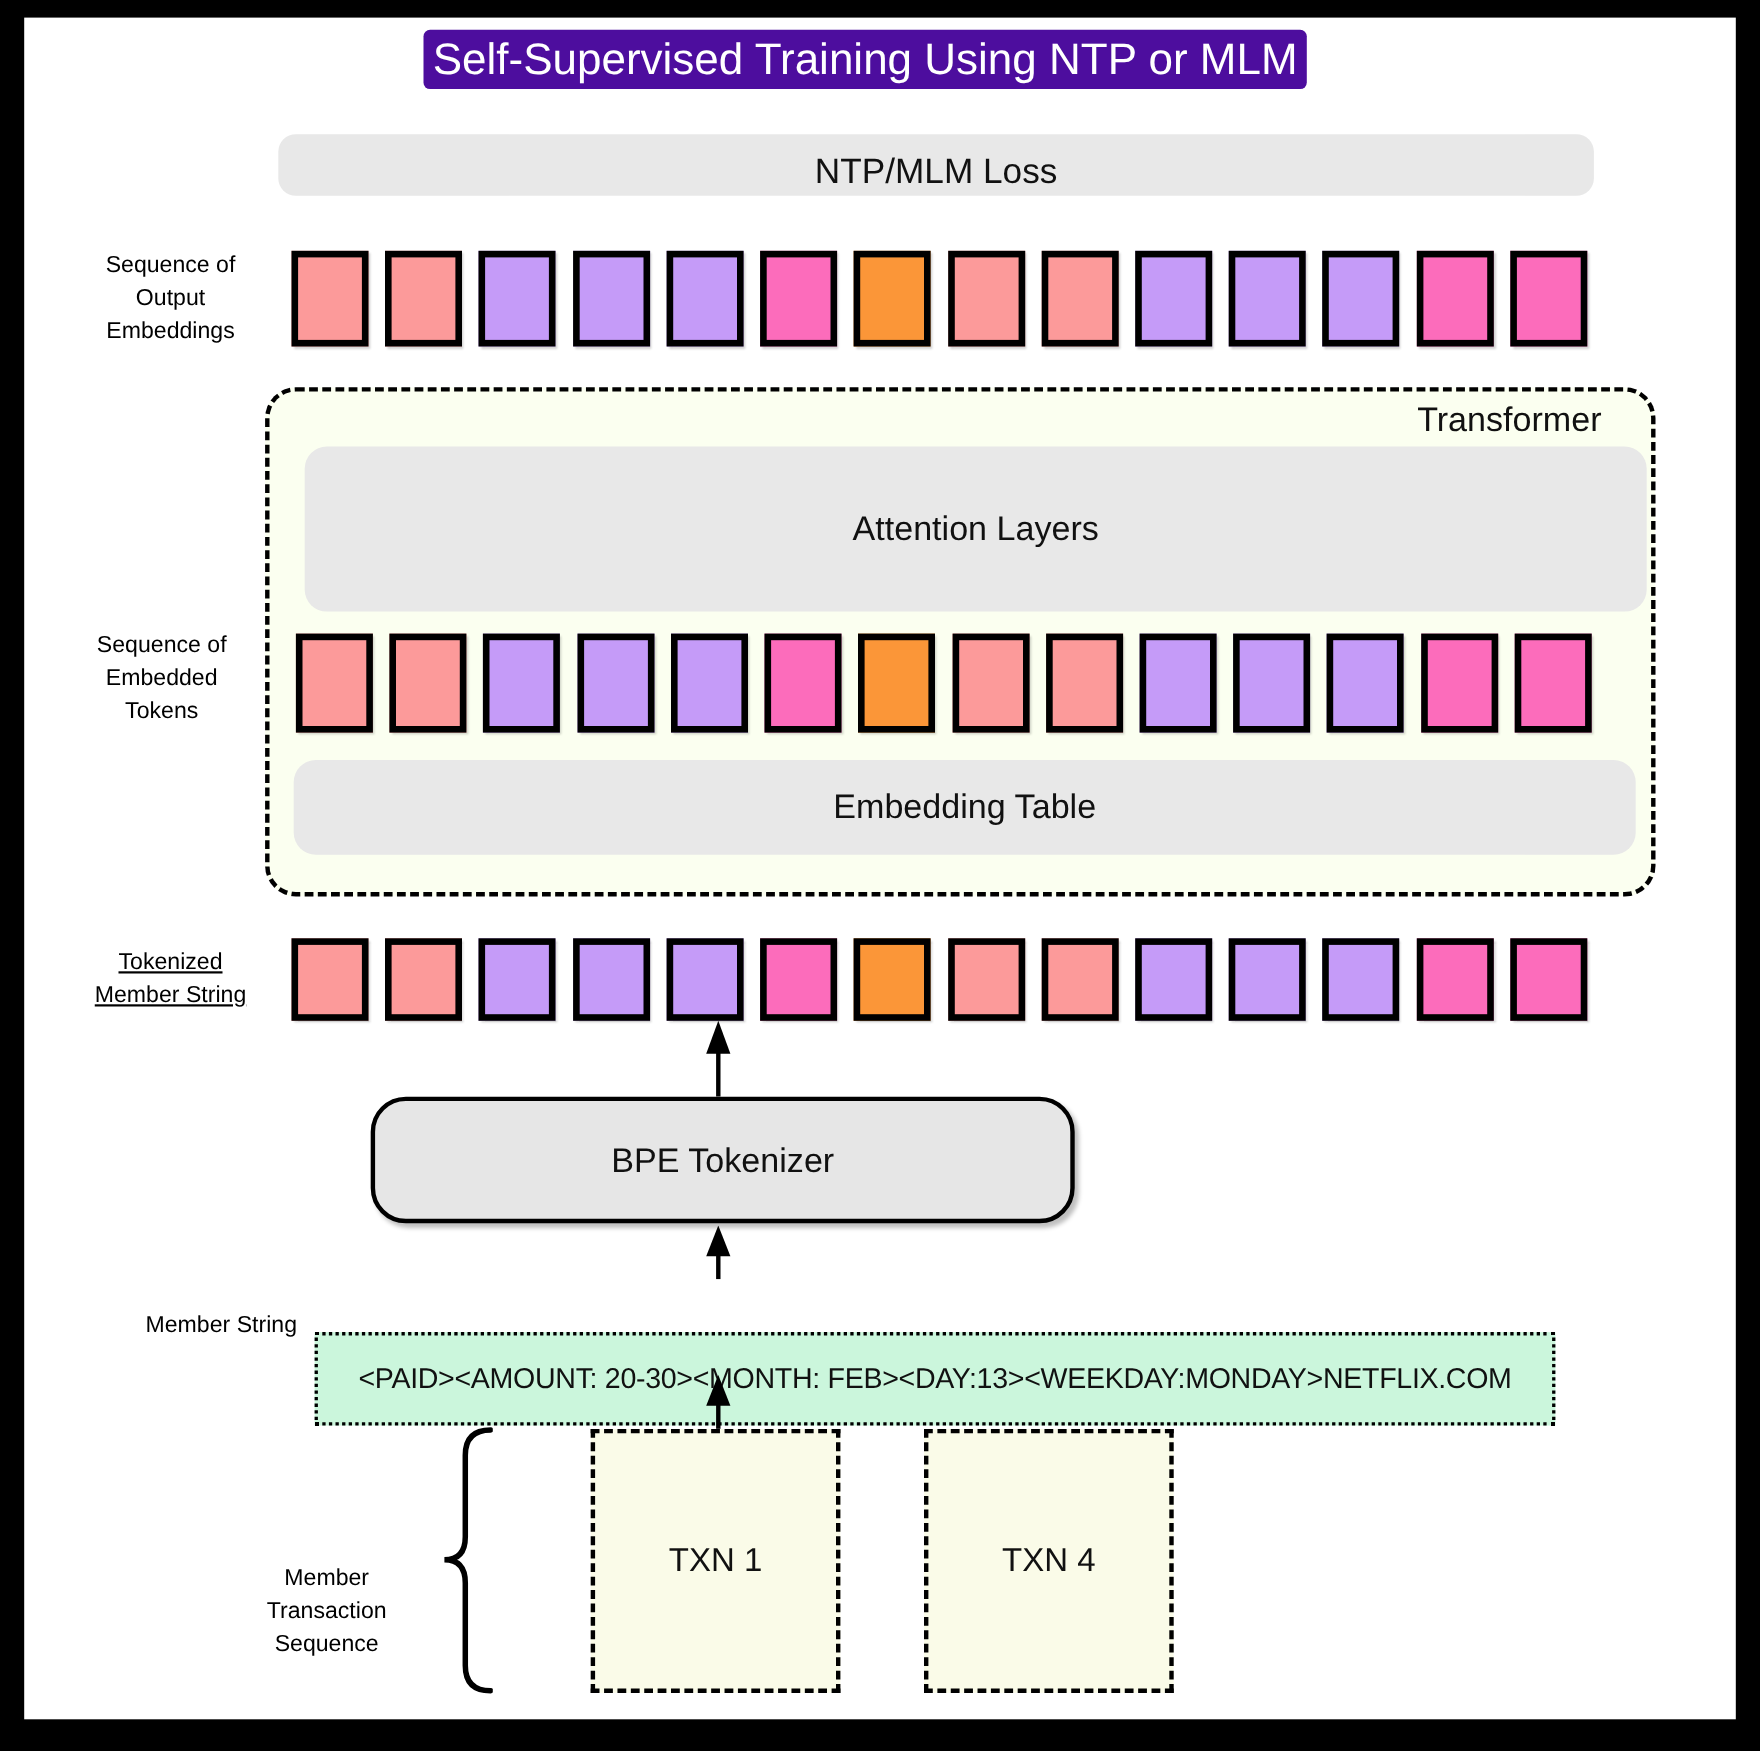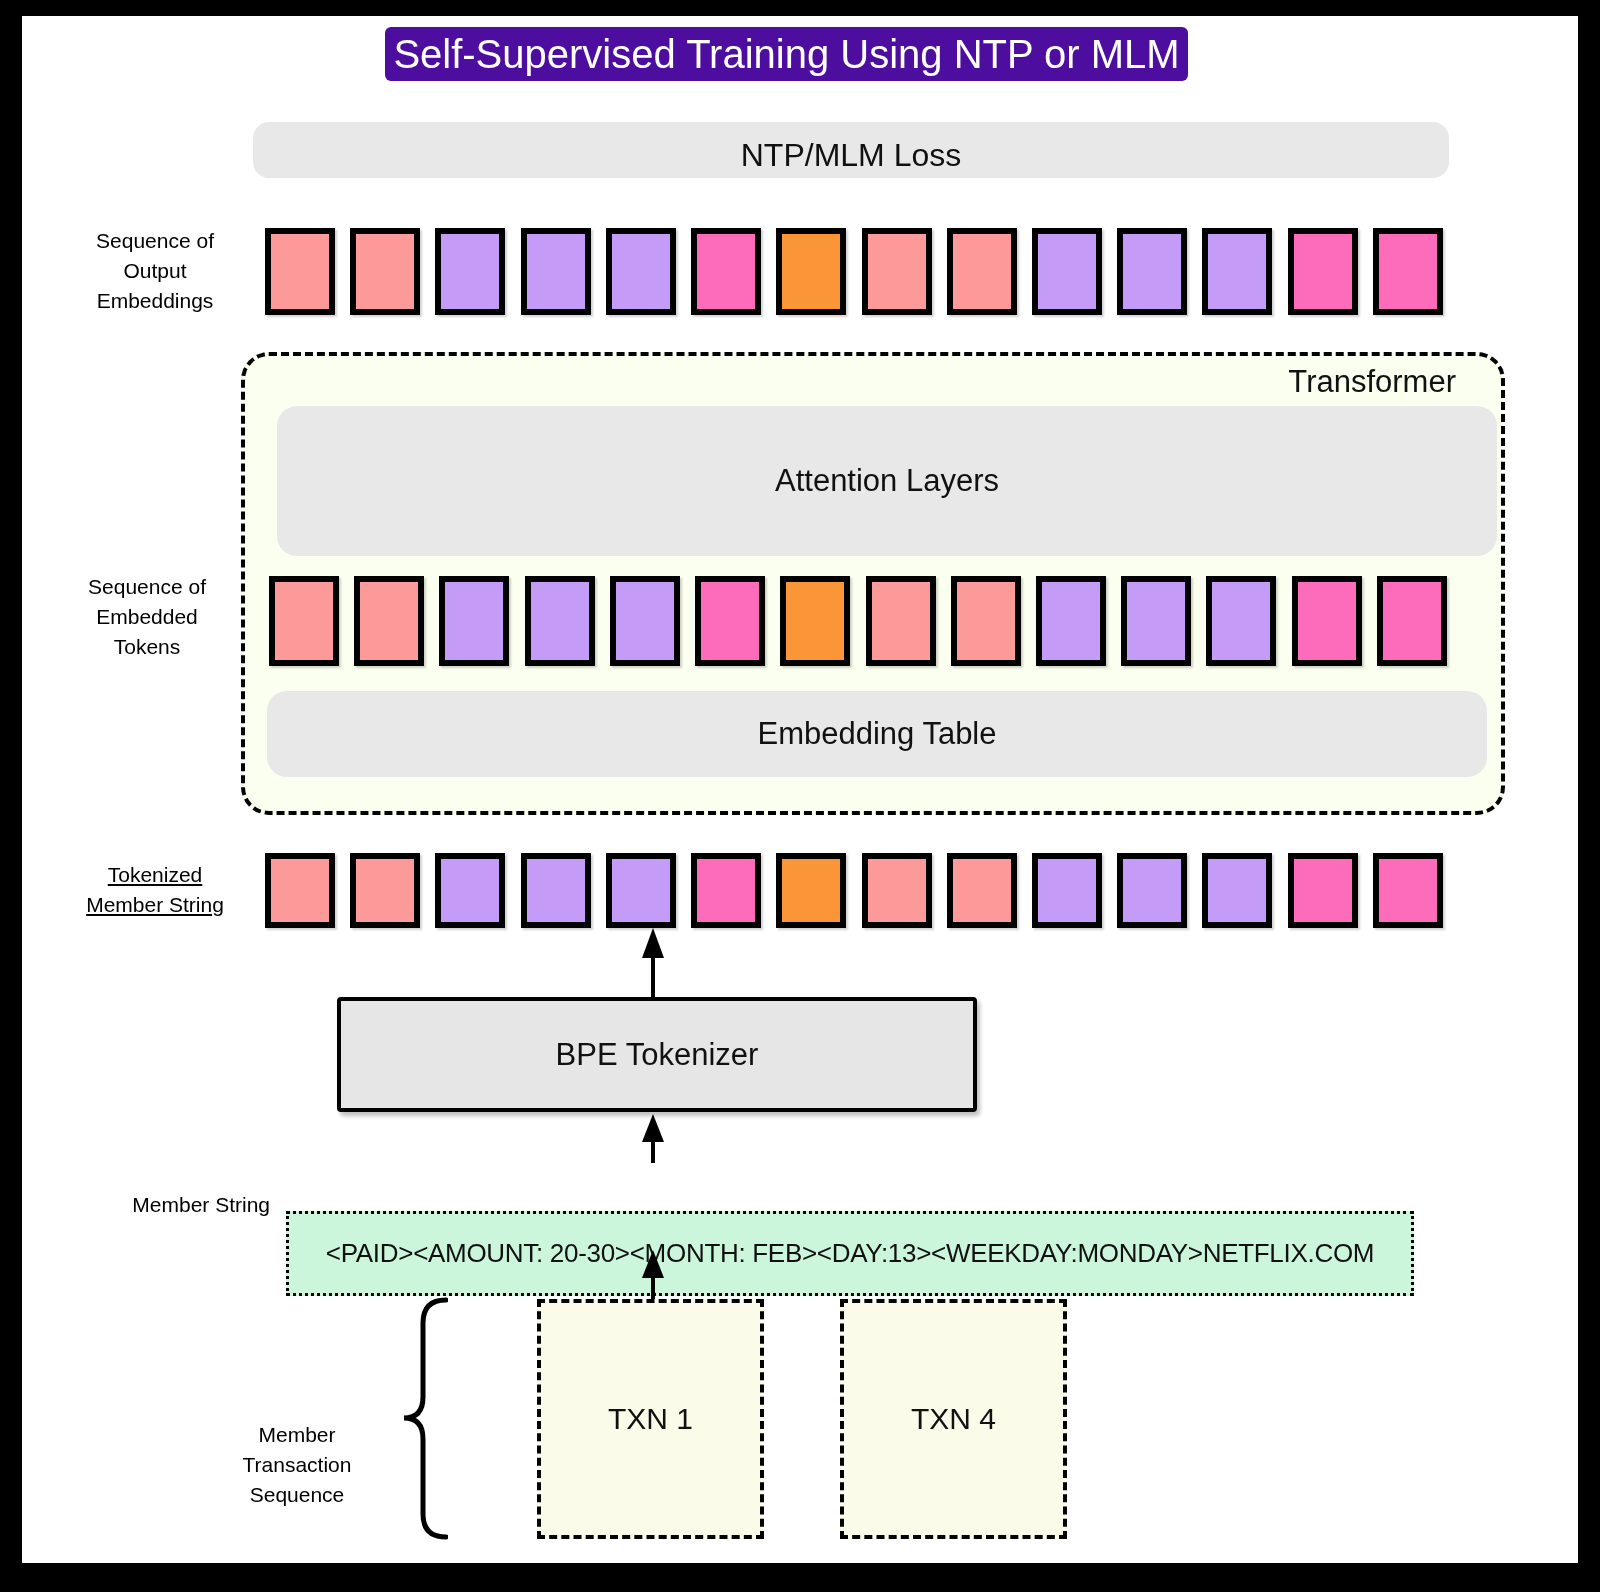--- a/index.html
+++ b/index.html
@@ -55,21 +55,21 @@
   .transformer-label {
     position:absolute; top:8px; right:45px; font-size:31px; color:#111;
   }
   .attention-box { left:22px; top:50px;  width:1220px; height:150px; line-height:150px; border-radius:20px;margin-left:10px; }
   .embedding-box { left:22px; top:335px; width:1220px; height:86px;  line-height:86px;  border-radius:20px; }
   .row-embedded  { left:24px; top:220px; height:90px; }
 
   .bpe-box {
     position:absolute; left:315px; top:981px; width:640px; height:115px;
     background:var(--bpe-bg,#E6E6E6); border:4px solid var(--outline,#000);
-    border-radius:4px; text-align:center; line-height:107px; font-size:31px;
+    border-radius:32px; text-align:center; line-height:107px; font-size:31px;
     box-shadow:3px 4px 4px rgba(0,0,0,0.25);
   }
 
   .member-box {
     position:absolute; left:264px; top:1147px; width:1128px; height:85px;
     background:var(--member-string-bg,#CBF6DC);
     border:3px dotted var(--outline,#000);
     font-size:26px; line-height:79px; text-align:center; white-space:nowrap;
     letter-spacing:-0.3px;
     margin-top:48px;

